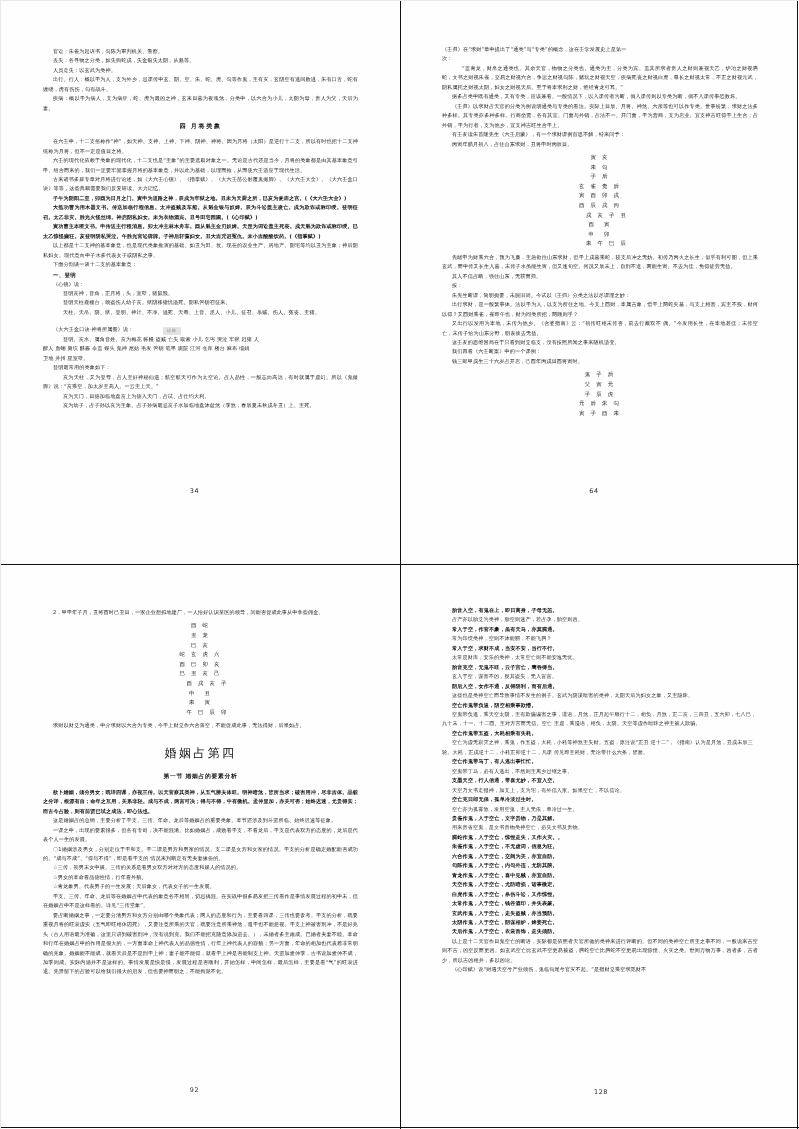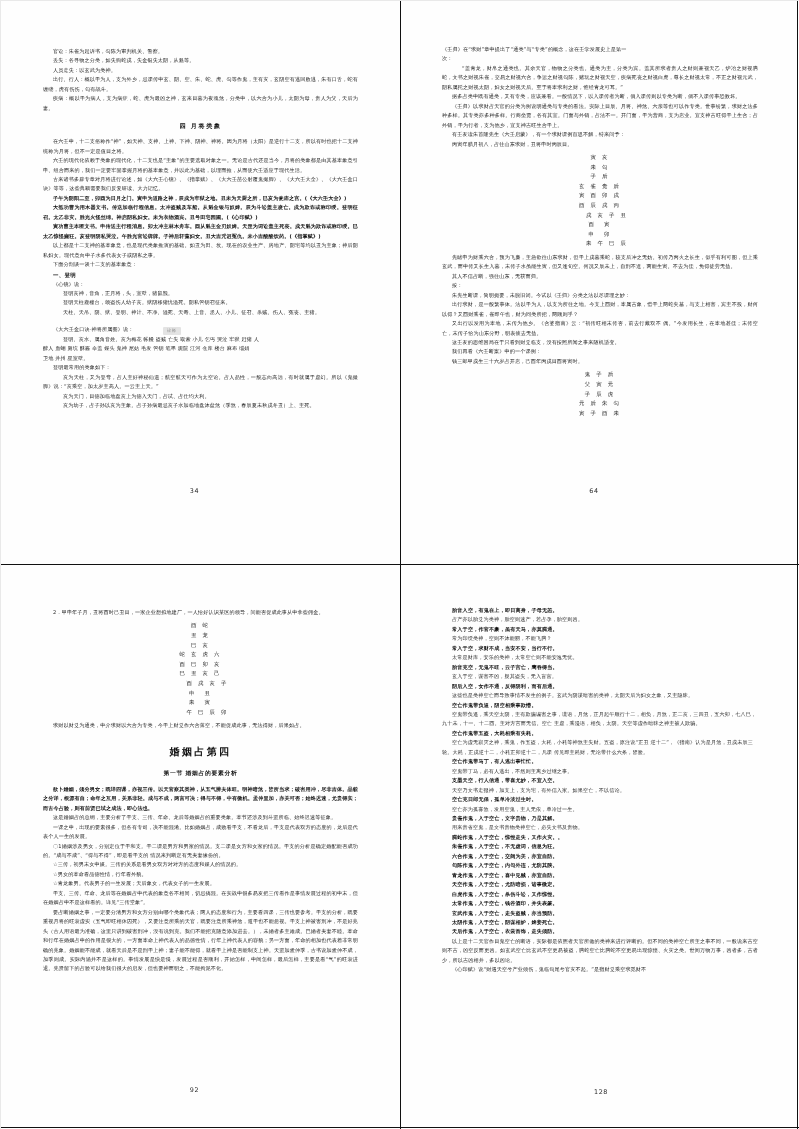--- a/index.html
+++ b/index.html
@@ -67,22 +67,22 @@
   .sec-head{
     text-align:center;
     font-weight:bold;
     font-size:6.1px;
     letter-spacing:1.6px;
     margin:9px 0 6px 0;
     color:#111;
   }
   .chap-head{
     text-align:center;
-    font-weight:bold;
-    font-size:10px;
+    font-weight:normal;
+    font-size:12px;
     letter-spacing:2.4px;
     margin:14px 0 10px 0;
     color:#111;
   }
   .sub-head{
     text-align:center;
     font-weight:bold;
     font-size:5.8px;
     letter-spacing:0.7px;
     margin:0 0 7px 0;

